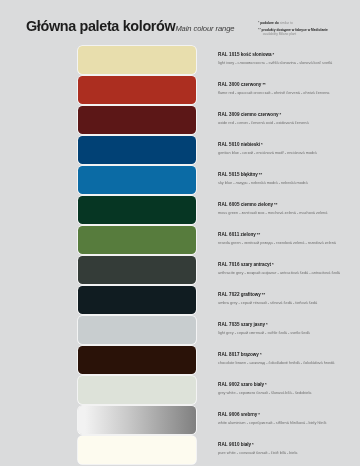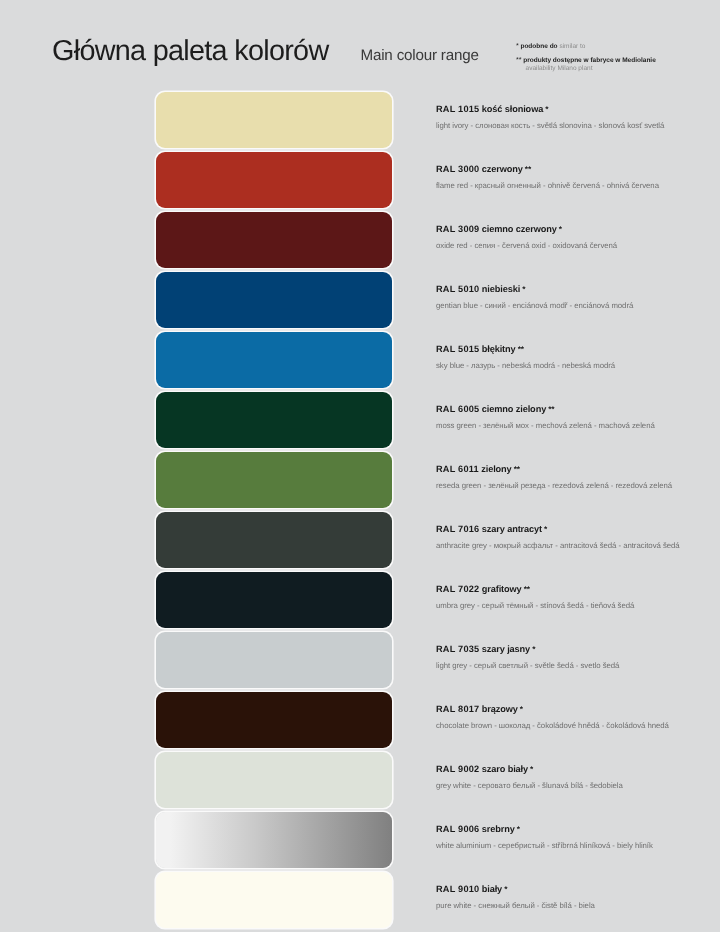--- a/index.html
+++ b/index.html
@@ -26,28 +26,29 @@
   .title-wrap {
     position: absolute;
     left: 26px;
     top: 18px;
     display: flex;
     align-items: baseline;
     white-space: nowrap;
   }
   .title-main {
     font-size: 14.4px;
-    font-weight: normal;
+    font-weight: bold;
     color: #1d1d1d;
     letter-spacing: -0.35px;
   }
   .title-sub {
     font-size: 7.6px;
+    font-style: italic;
     color: #3a3a3a;
-    margin-left: 16px;
+    margin-left: 0;
     letter-spacing: -0.1px;
   }
 
   .notes {
     position: absolute;
     left: 258px;
     top: 21px;
     width: 100px;
   }
   .note {

